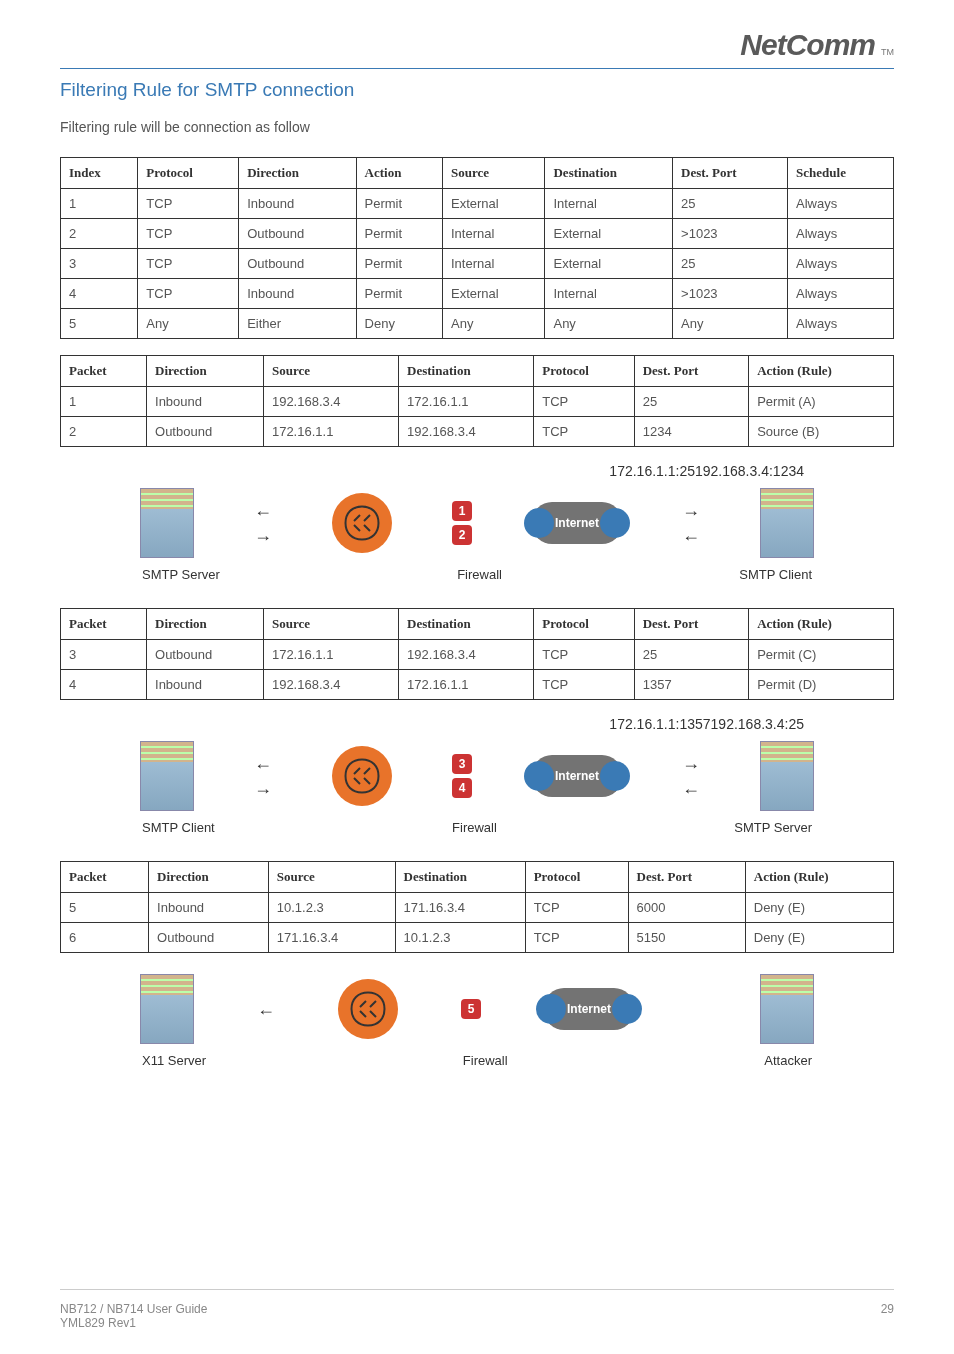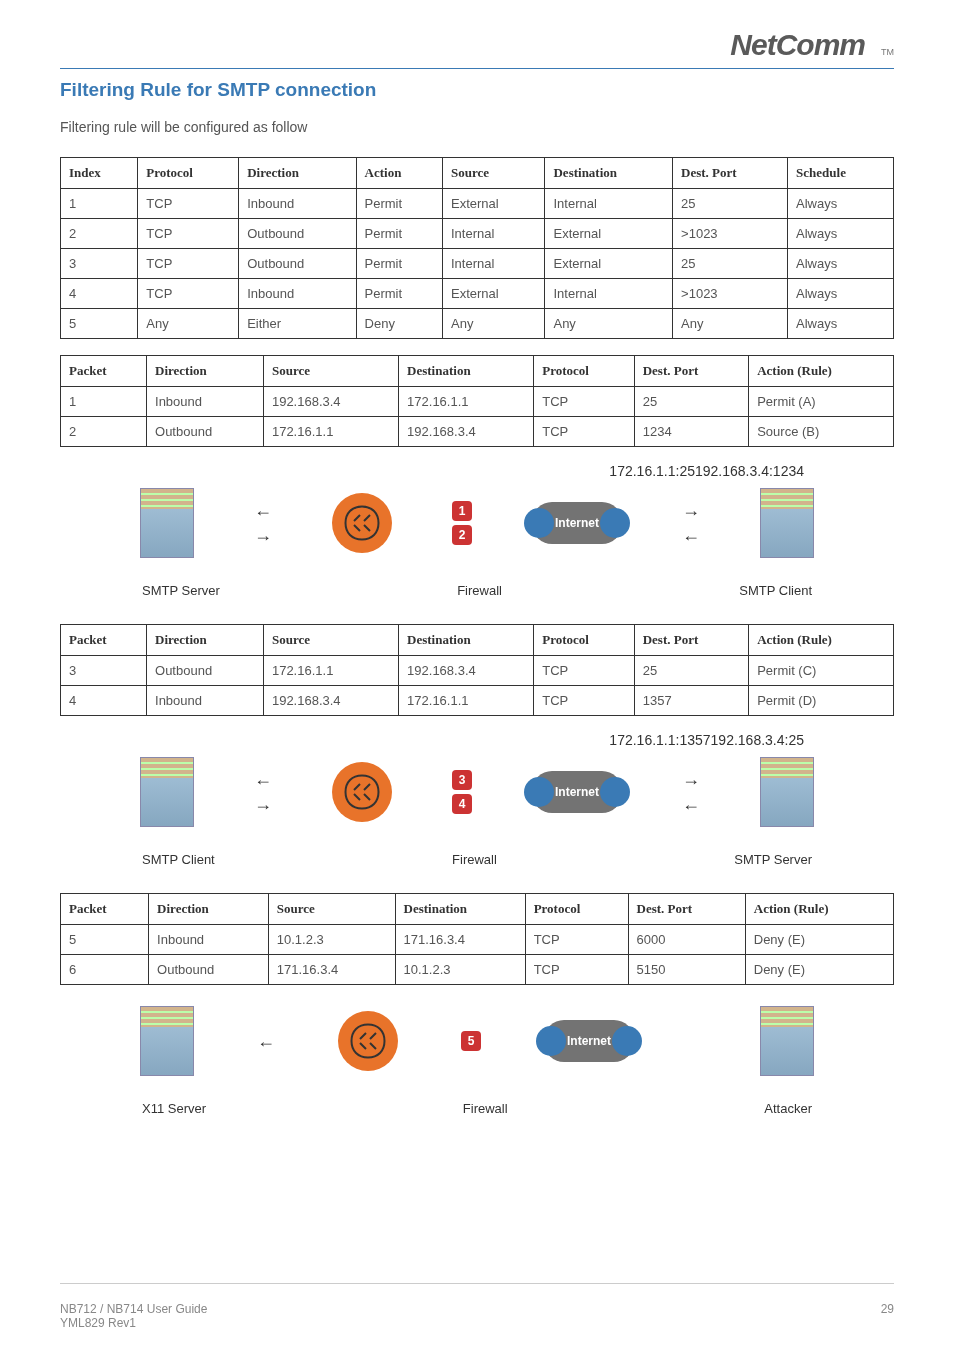--- a/index.html
+++ b/index.html
@@ -19,30 +19,30 @@
   .top-bar { display: flex; justify-content: flex-end; align-items: center; }
   .logo { display: flex; align-items: baseline; gap: 2px; }
   .logo-text {
     font-family: "Arial Black", Arial, sans-serif;
     font-weight: 900;
     font-style: italic;
     font-size: 30px;
     color: #5a5a5a;
     letter-spacing: -1px;
   }
-  .logo-tm { font-size: 9px; color: #777; vertical-align: top; margin-left: 14px }
+  .logo-tm { font-size: 9px; color: #777; vertical-align: top; margin-left: 4px }
   hr.rule {
     border: none;
     border-top: 1px solid #3a7ab5;
     margin: 6px 0 10px 0;
   }
   .section-title {
     color: #3a7ab5;
     font-size: 19px;
-    font-weight: 700;
+    font-weight: 400;
     margin: 6px 0 18px 0;
   }
   .intro {
     font-size: 14px;
     color: #555;
     margin: 0 0 22px 0;
   }
   table.rules, table.packets {
     width: 100%;
     border-collapse: collapse;
@@ -98,48 +98,48 @@
     border-radius: 20px;
     color:#fff; font-weight:700; font-size:12px;
     display:flex; align-items:center; justify-content:center;
     position:relative;
   }
   .internet-cloud::before, .internet-cloud::after {
     content:""; position:absolute; background:#3a7ab5; border-radius:50%;
   }
   .internet-cloud::before { width:30px;height:30px; left:-8px; top:6px }
   .internet-cloud::after { width:30px;height:30px; right:-8px; top:6px }
-  .diagram-row-bottom { display:flex; justify-content: space-between; font-family: Arial, sans-serif; font-size: 13px; color: #333; padding: 0 2px; margin-top:20px }
+  .diagram-row-bottom { display:flex; justify-content: space-between; font-family: Arial, sans-serif; font-size: 13px; color: #333; padding: 0 2px; margin-top:4px }
   .footer {
     position: absolute;
     bottom: 24px;
     left: 60px;
     right: 60px;
     display: flex;
     justify-content: space-between;
     font-size: 12px;
     color: #888;
     border-top: 1px solid #ccc;
-    padding-top: 18px;
+    padding-top: 12px;
     font-family: "Arial Narrow", Arial, sans-serif;
   }
 </style>
 </head>
 <body>
 
 <div class="page">
   <div class="top-bar">
     <div class="logo">
       <span class="logo-text">NetComm</span>
       <span class="logo-tm">TM</span>
     </div>
   </div>
   <hr class="rule">
   <div class="section-title">Filtering Rule for SMTP connection</div>
-  <p class="intro">Filtering rule will be configured as follow</p>
+  <p class="intro">Filtering rule will be connection as follow</p>
 
   <table class="rules">
     <thead>
         <tr id="rules-head">
           <th>Index</th>
           <th>Protocol</th>
           <th>Direction</th>
           <th>Action</th>
           <th>Source</th>
           <th>Destination</th>

